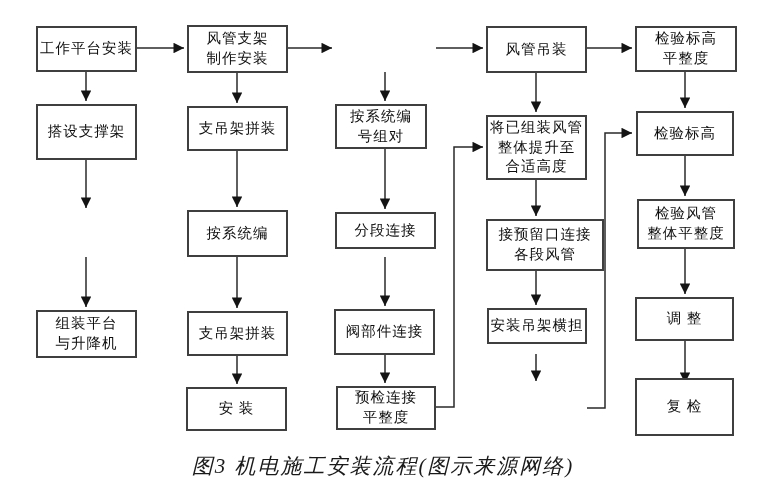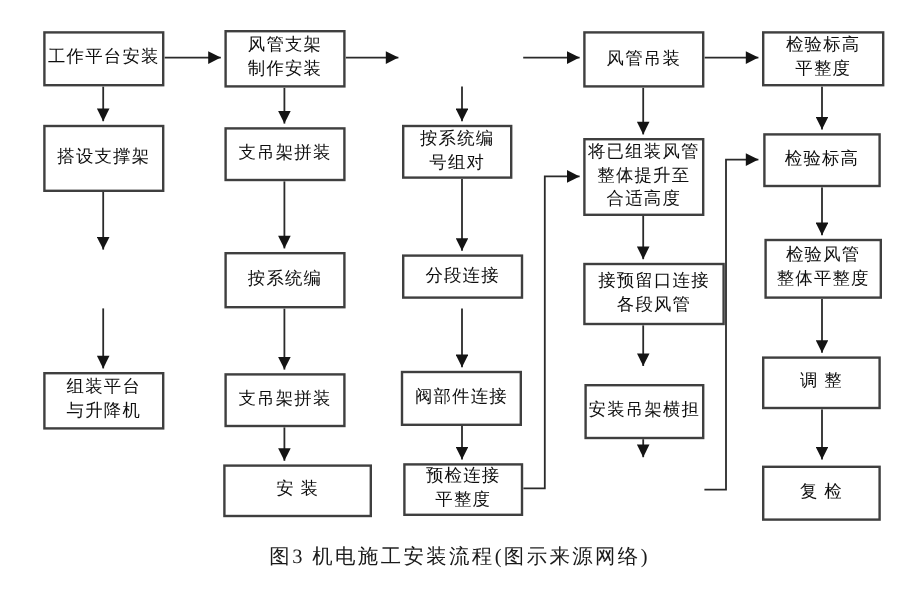--- a/index.html
+++ b/index.html
@@ -38,21 +38,22 @@
     letter-spacing: 1px;
     white-space: pre-line;
     z-index: 2;
   }
   .caption {
     position: absolute;
     left: 0;
     top: 452px;
     width: 766px;
     text-align: center;
-    font-size: 17px;
+    font-size: 21px;
+    font-style: italic;
     letter-spacing: 2px;
     color: #1a1a1a;
     z-index: 2;
   }
 </style>
 </head>
 <body>
 
 <div class="stage">
 
@@ -101,40 +102,40 @@
   <div class="box" style="left:36px;top:26px;width:101px;height:46px">工作平台安装</div>
   <div class="box" style="left:36px;top:104px;width:101px;height:56px">搭设支撑架</div>
   <div class="box" style="left:36px;top:310px;width:101px;height:48px">组装平台
 与升降机</div>
 
   <div class="box" style="left:187px;top:25px;width:101px;height:48px">风管支架
 制作安装</div>
   <div class="box" style="left:187px;top:106px;width:101px;height:45px">支吊架拼装</div>
   <div class="box" style="left:187px;top:210px;width:101px;height:47px">按系统编</div>
   <div class="box" style="left:187px;top:311px;width:101px;height:45px">支吊架拼装</div>
-  <div class="box" style="left:186px;top:387px;width:124px;height:44px">安  装</div>
+  <div class="box" style="left:186px;top:387px;width:101px;height:44px">安  装</div>
 
   <div class="box" style="left:335px;top:104px;width:92px;height:45px">按系统编
 号组对</div>
   <div class="box" style="left:335px;top:212px;width:101px;height:37px">分段连接</div>
   <div class="box" style="left:334px;top:309px;width:101px;height:46px">阀部件连接</div>
   <div class="box" style="left:336px;top:386px;width:100px;height:44px">预检连接
 平整度</div>
 
   <div class="box" style="left:486px;top:26px;width:101px;height:47px">风管吊装</div>
   <div class="box" style="left:486px;top:115px;width:101px;height:65px">将已组装风管
 整体提升至
 合适高度</div>
   <div class="box" style="left:486px;top:219px;width:118px;height:52px">接预留口连接
 各段风管</div>
-  <div class="box" style="left:487px;top:320px;width:100px;height:46px">安装吊架横担</div>
+  <div class="box" style="left:487px;top:308px;width:100px;height:36px">安装吊架横担</div>
 
   <div class="box" style="left:635px;top:26px;width:102px;height:46px">检验标高
 平整度</div>
   <div class="box" style="left:636px;top:111px;width:98px;height:45px">检验标高</div>
   <div class="box" style="left:637px;top:199px;width:98px;height:50px">检验风管
 整体平整度</div>
   <div class="box" style="left:635px;top:297px;width:99px;height:44px">调  整</div>
-  <div class="box" style="left:635px;top:388px;width:99px;height:46px">复  检</div>
+  <div class="box" style="left:635px;top:378px;width:99px;height:58px">复  检</div>
 
   <div class="caption">图3  机电施工安装流程(图示来源网络)</div>
 
 </div>
 
 </body></html>

